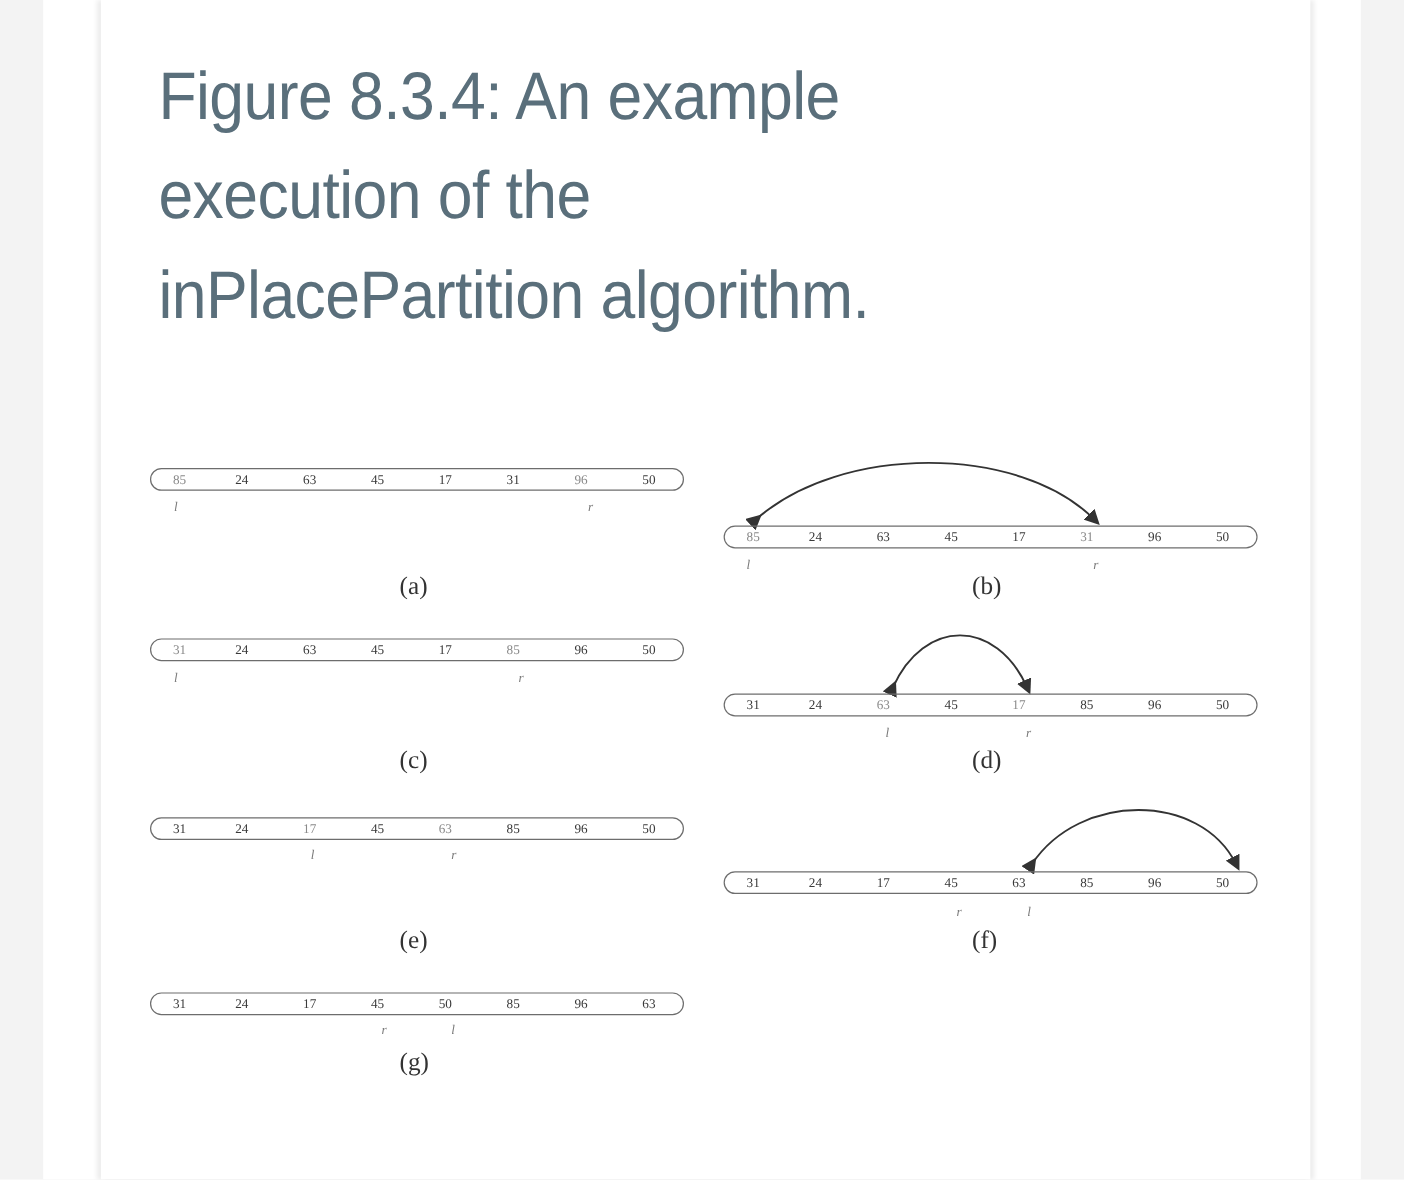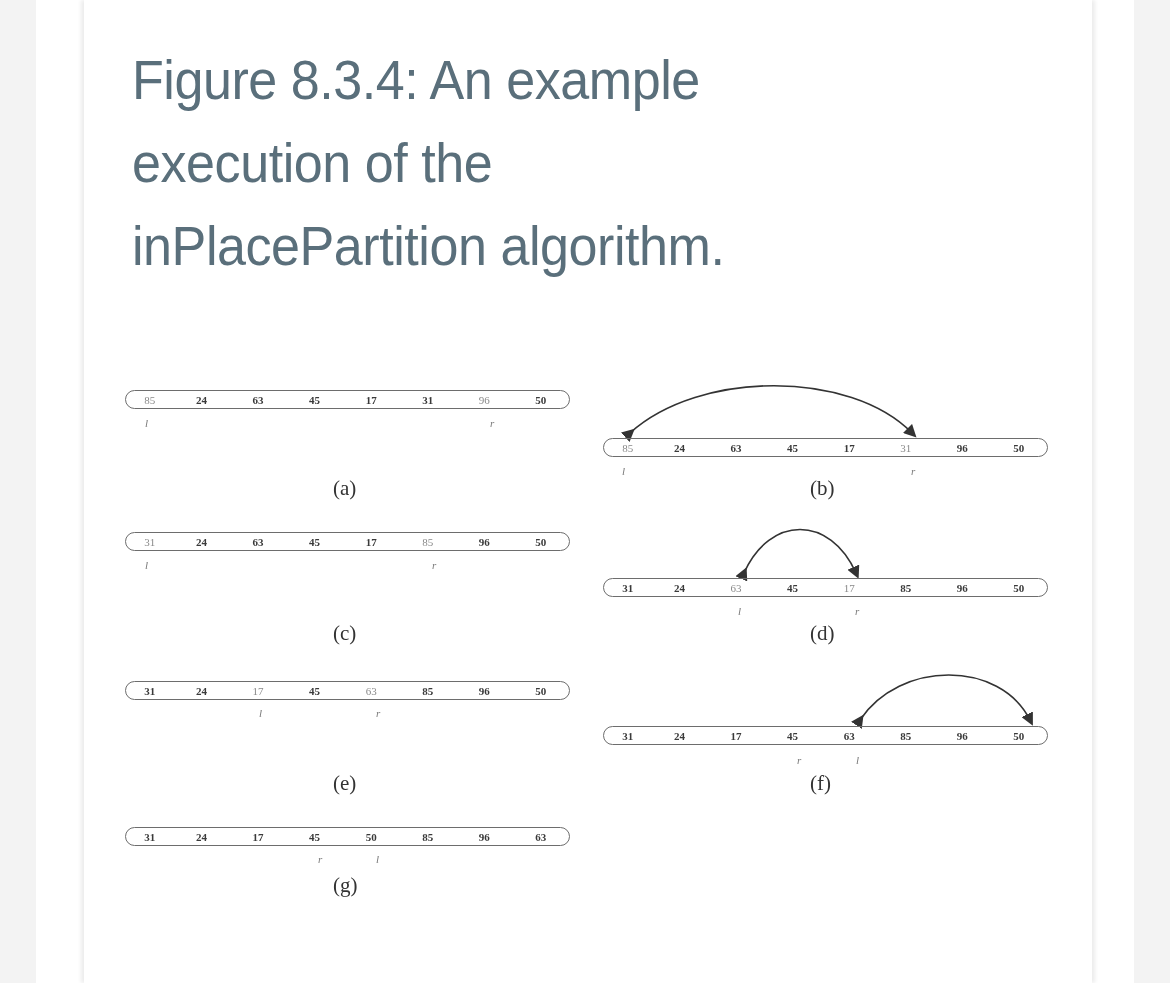--- a/index.html
+++ b/index.html
@@ -31,21 +31,21 @@
   .figure { position: absolute; left: 0; top: 0; width: 1156px; height: 983px; }
   .arr {
     position: absolute; height: 19px; width: 445px;
     border: 1.6px solid #6d6d6d; border-radius: 10px;
     box-sizing: border-box;
     display: flex; align-items: center;
   }
   .cell {
     width: 57.4px; text-align: center;
     font-family: "Liberation Serif", serif;
-    font-size: 11px; font-weight: bold; color: #3a3a3a;
+    font-size: 11px; font-weight: normal; color: #3a3a3a;
   }
   .cell.gray { font-weight: normal; color: #8a8a8a; }
   .cell:first-child { width: 48px; }
   .ptr {
     position: absolute; font-family: "Liberation Serif", serif;
     font-style: italic; font-size: 11px; color: #7a7a7a;
   }
   .cap {
     position: absolute; font-family: "Liberation Serif", serif;
     font-size: 21px; color: #333333;

